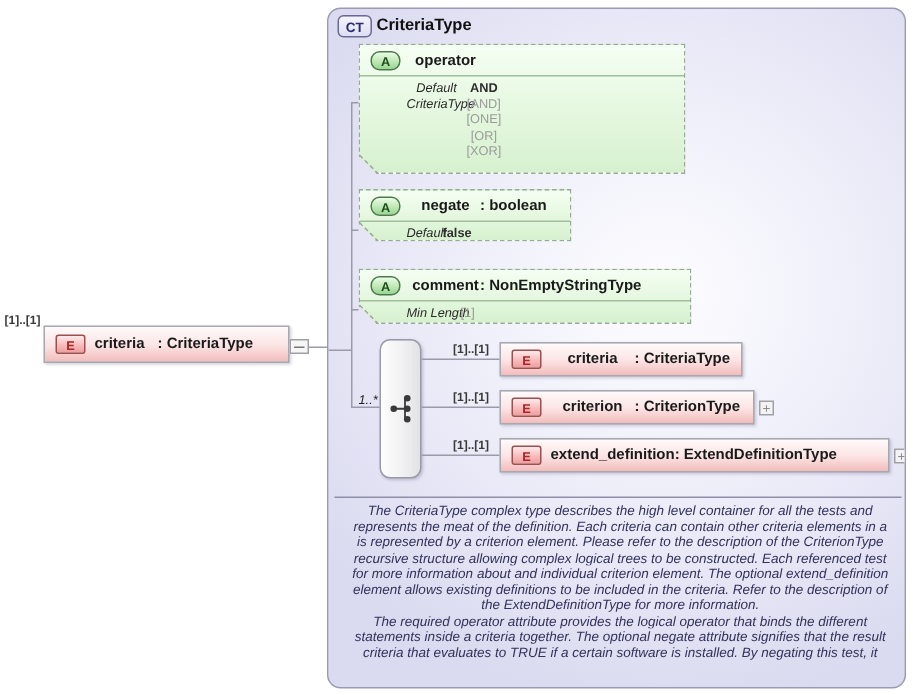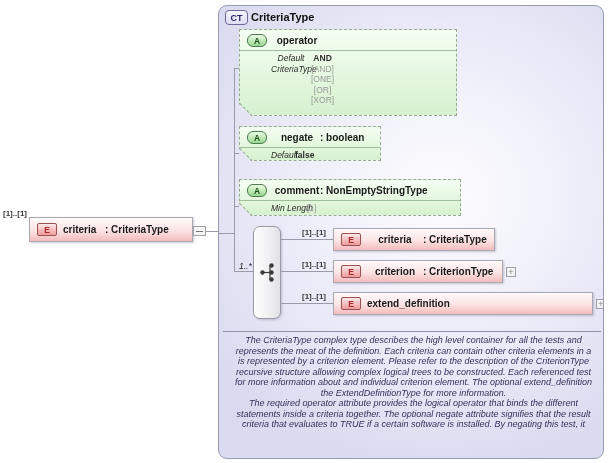--- a/index.html
+++ b/index.html
@@ -200,29 +200,31 @@
   <div class="ebox" style="left:114px; top:254px; width:170px; height:23px;">
     <span class="badge badge-e">E</span>
     <span class="ename" style="min-width:56px;">criterion</span>
     <span class="etype">: CriterionType</span>
   </div>
   <div class="plusbox" style="left:287px; top:261px;">+</div>
 
   <div class="ebox" style="left:114px; top:286px; width:260px; height:23px;">
     <span class="badge badge-e">E</span>
     <span class="ename" style="min-width:56px;">extend_definition</span>
+    <span class="etype">: ExtendDefinitionType</span>
   </div>
   <div class="plusbox" style="left:377px; top:293px;">+</div>
 
   <div class="desc-sep"></div>
   <div class="desc">
     <div>The CriteriaType complex type describes the high level container for all the tests and</div>
     <div>represents the meat of the definition. Each criteria can contain other criteria elements in a</div>
     <div>is represented by a criterion element. Please refer to the description of the CriterionType</div>
     <div>recursive structure allowing complex logical trees to be constructed. Each referenced test</div>
     <div>for more information about and individual criterion element. The optional extend_definition</div>
+    <div>element allows existing definitions to be included in the criteria. Refer to the description of</div>
     <div>the ExtendDefinitionType for more information.</div>
     <div>The required operator attribute provides the logical operator that binds the different</div>
     <div>statements inside a criteria together. The optional negate attribute signifies that the result</div>
     <div>criteria that evaluates to TRUE if a certain software is installed. By negating this test, it</div>
   </div>
 
 </div>
 
 </body></html>

